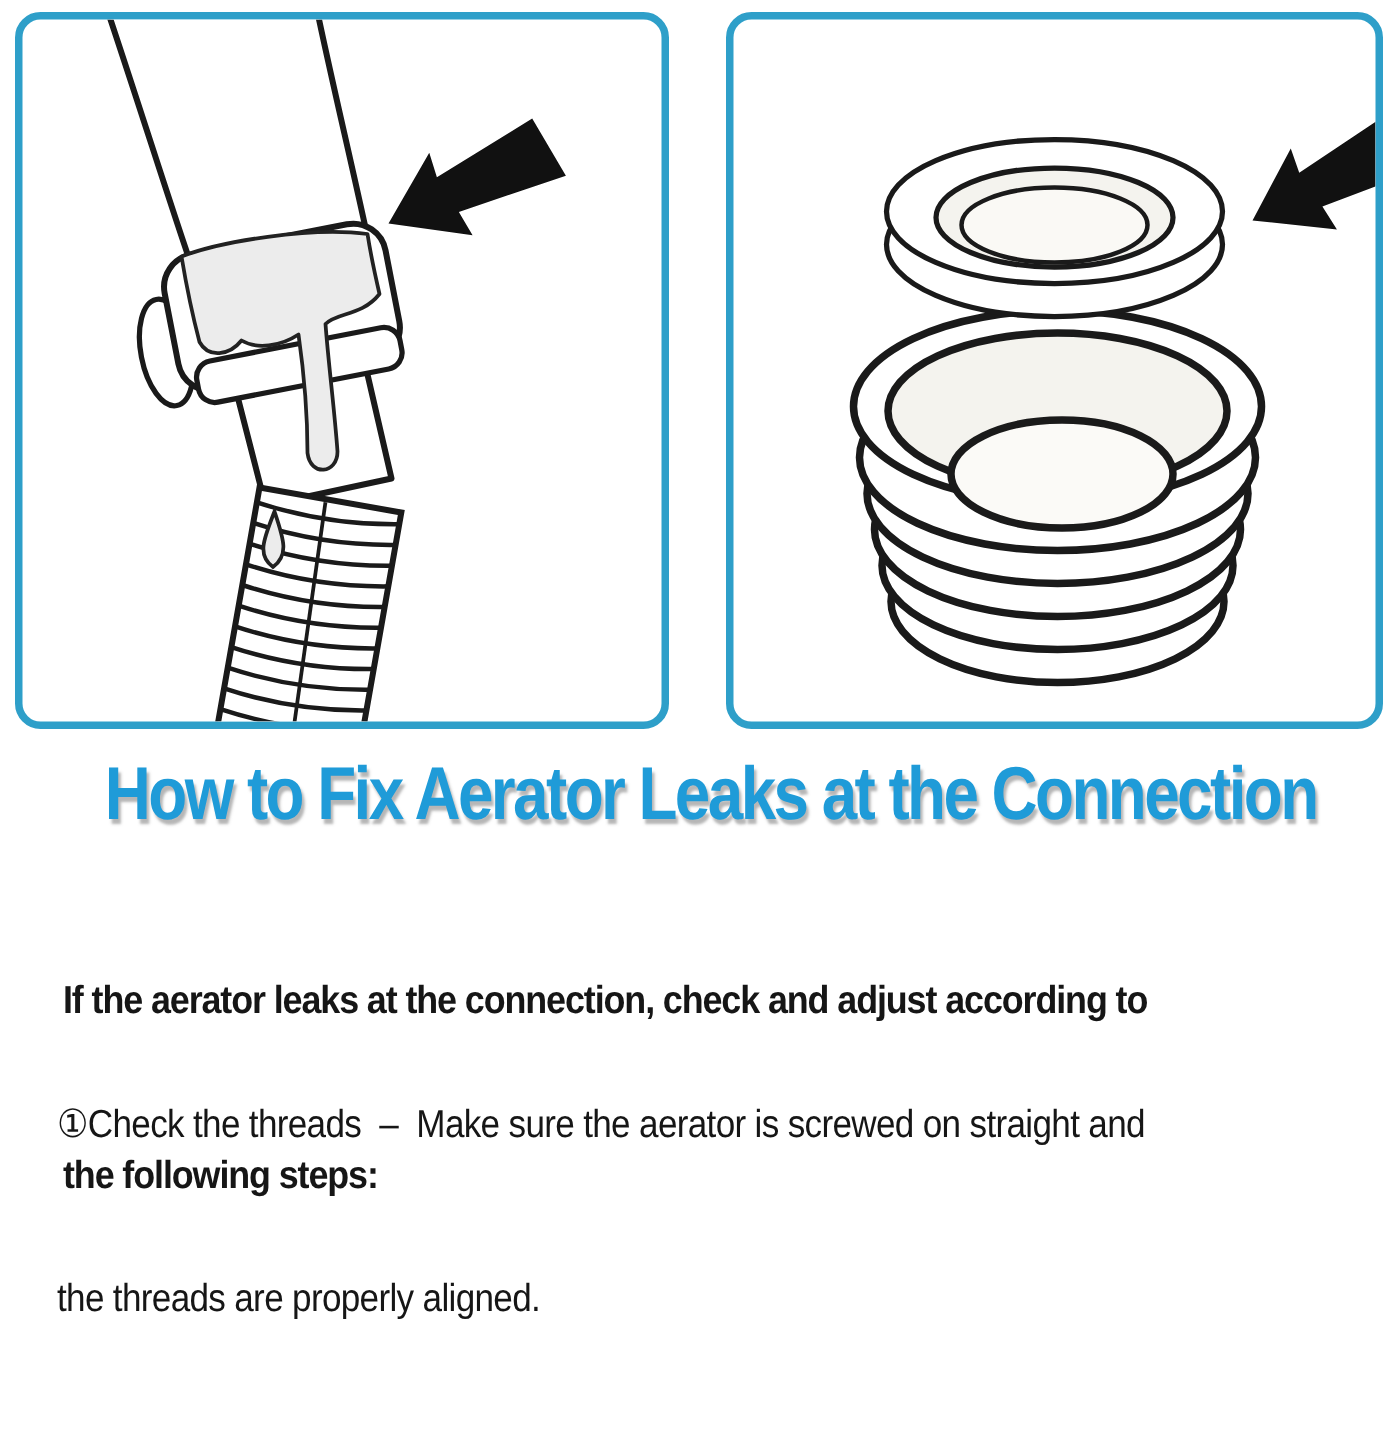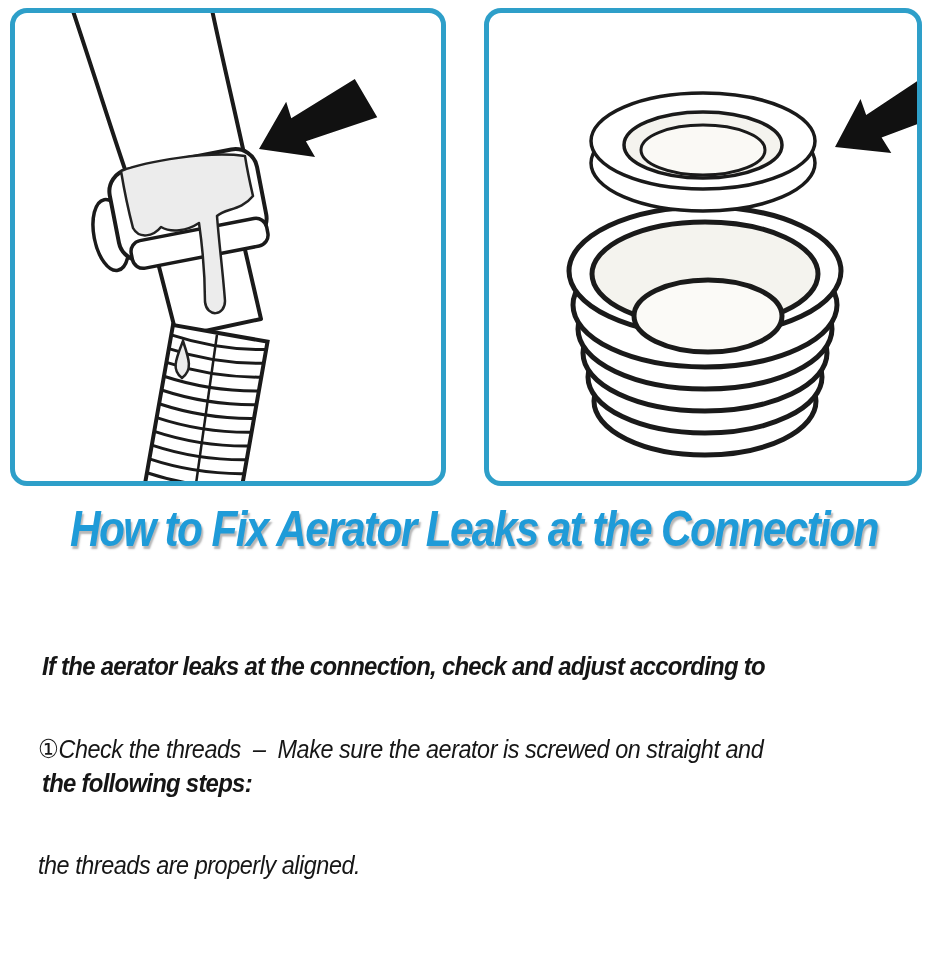--- a/index.html
+++ b/index.html
@@ -8,21 +8,20 @@
     background: #ffffff;
   }
   .canvas {
     position: relative;
     width: 932px;
     height: 940px;
     background: #ffffff;
     overflow: hidden;
     font-family: "Liberation Sans", "DejaVu Sans", sans-serif;
     color: #161616;
-    font-style: italic;
   }
   .panel {
     position: absolute;
     top: 8px;
     height: 478px;
     border: 5px solid #2e9fc9;
     border-radius: 17px;
     background: #ffffff;
     overflow: hidden;
     box-sizing: border-box;

